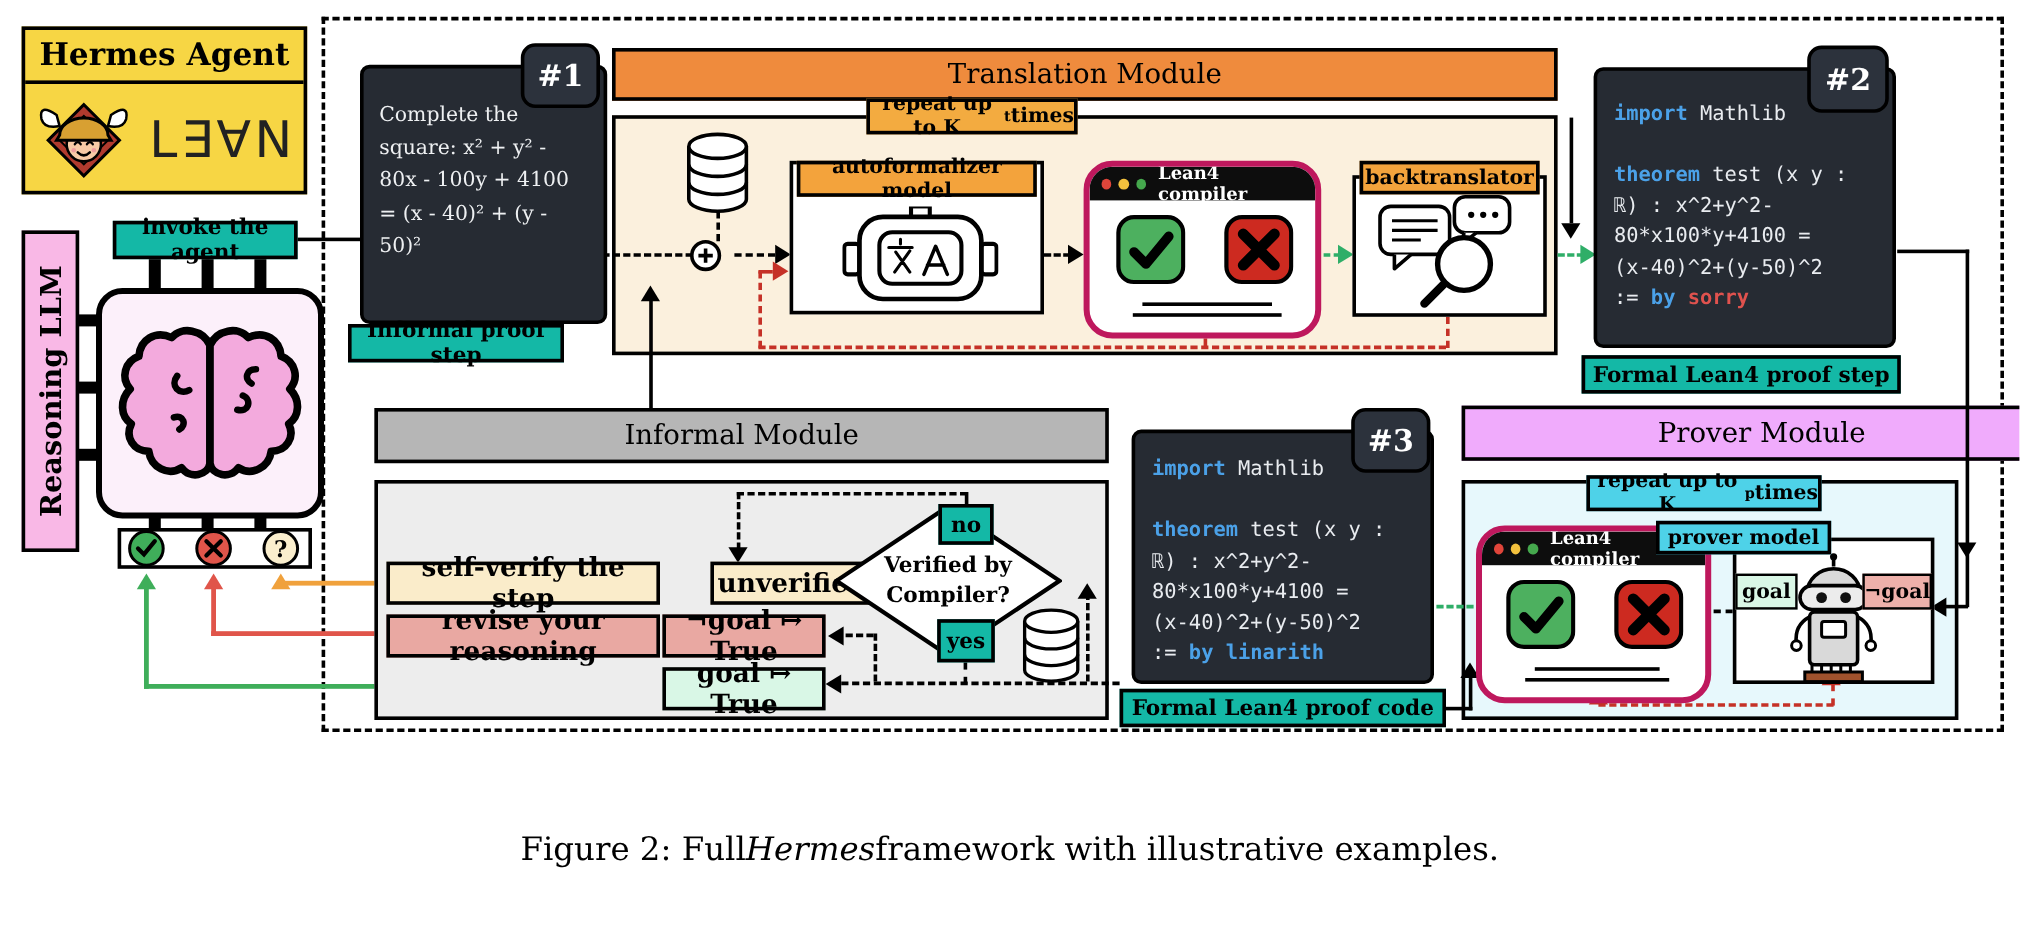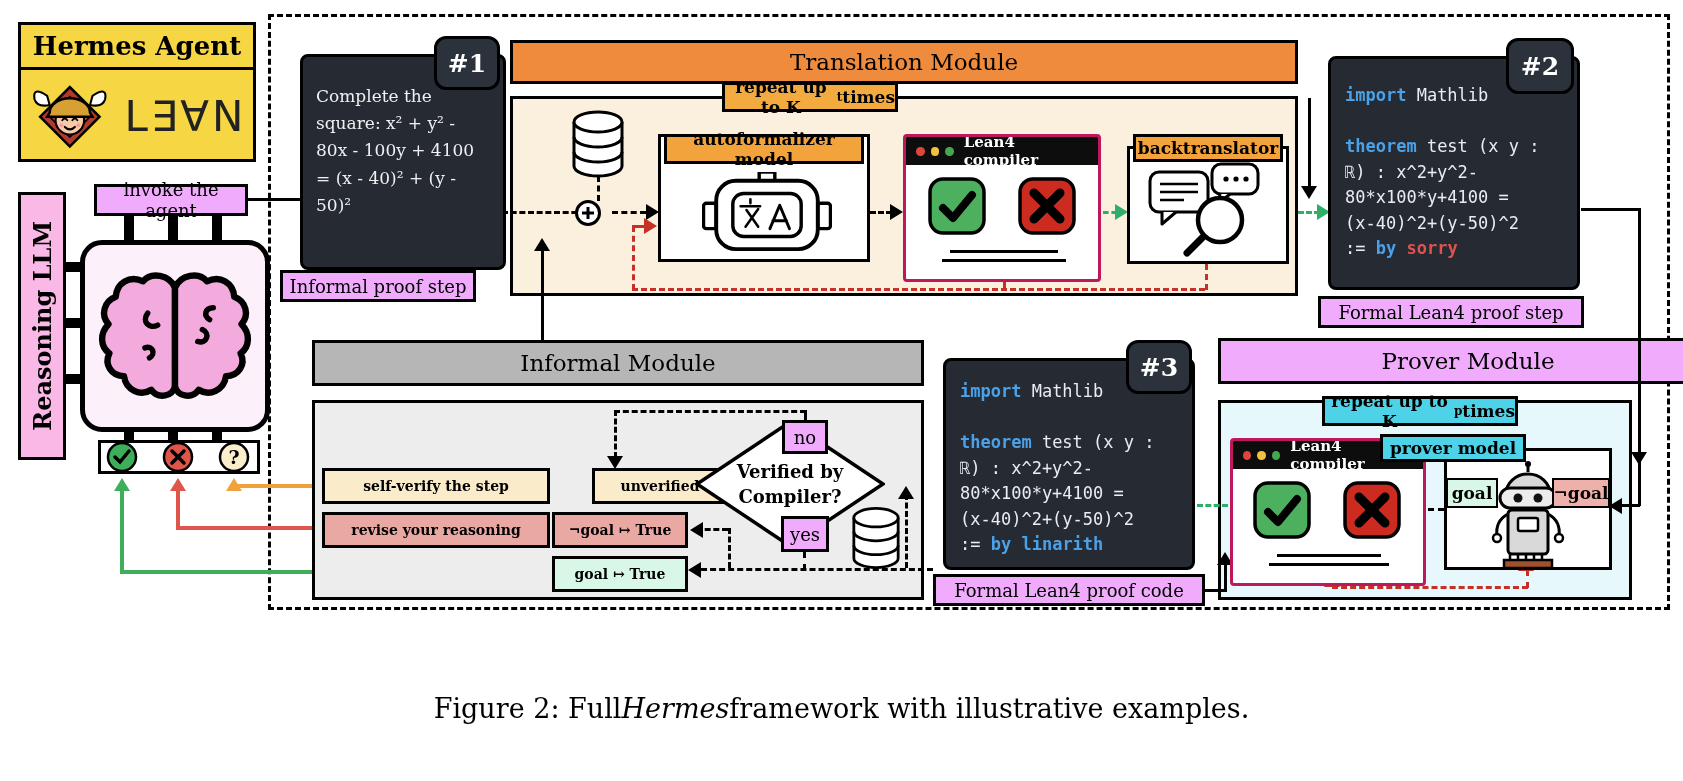--- a/index.html
+++ b/index.html
@@ -19,29 +19,29 @@
   .tr.r{border-top:8px solid transparent;border-bottom:8px solid transparent;border-left:13px solid #000;}
   .tr.l{border-top:8px solid transparent;border-bottom:8px solid transparent;border-right:13px solid #000;}
   .tr.d{border-left:8px solid transparent;border-right:8px solid transparent;border-top:13px solid #000;}
   .tr.u{border-left:8px solid transparent;border-right:8px solid transparent;border-bottom:13px solid #000;}
   .tr.r.red{border-left-color:#c53127;} .tr.u.red{border-bottom-color:#c53127;}
   .tr.r.grn{border-left-color:#2fae68;}
   .tr.u.g2{border-bottom-color:#3fae5a;} .tr.u.r2{border-bottom-color:#e0554a;} .tr.u.o2{border-bottom-color:#f0a13c;}
   
   .mod-head{border:3px solid #000;font-weight:400;font-size:23px;}
   .tag{border:3px solid #000;font-weight:700;font-size:17px;}
-  .wlabel{background:#f0abfc;border:3px solid #000;font-weight:400;font-size:18px;}
+  .wlabel{background:#14b8a6;border:3px solid #000;font-weight:700;font-size:18px;}
   .codebox{background:#262b33;border:3px solid #000;border-radius:8px;color:#e9ecf0;
            font-family:"DejaVu Sans Mono","Liberation Mono",monospace;font-size:17px;line-height:1.5;}
   .code-line{white-space:pre;min-height:25px;}
   .tok-kw{color:#4ba1e8;font-weight:700;}
   .tok-err{color:#e0524e;font-weight:700;margin-top:36px;}
   .num-badge{background:#2c323c;border:3px solid #000;border-radius:12px;color:#fff;font-weight:700;font-size:25px;}
-  .fcell{border:3px solid #000;font-weight:700;font-size:14px;}
-  .browser{border:3px solid #be185d;border-radius:4px;background:#fff;overflow:hidden;}
+  .fcell{border:3px solid #000;font-weight:700;font-size:22px;}
+  .browser{border:5px solid #be185d;border-radius:24px;background:#fff;overflow:hidden;}
   .browser .bar{background:#0d0d0d;height:28px;display:flex;align-items:center;padding:0 10px;gap:6px;}
   .browser .bar .dot{width:9px;height:9px;border-radius:50%;}
   .browser .bar .ttl{color:#fff;font-weight:700;font-size:15px;margin-left:4px;}
   .subp{font-size:12px;vertical-align:sub;}
   .smallrule{background:#000;height:2.5px;}
 </style>
 </head>
 <body>
 
 <div id="canvas">
@@ -182,21 +182,21 @@
 
   <div class="abs dv red" style="left:1526px;top:570px;height:18px;"></div>
   <div class="abs dh red" style="left:1332px;top:586px;width:196px;"></div>
   <div class="abs tr u red" style="left:1324px;top:574px;"></div>
   <div class="abs tr u red" style="left:1518px;top:558px;"></div>
 
   <div class="abs codebox" style="left:300px;top:54px;width:206px;height:216px;font-family:'DejaVu Serif',serif;font-size:17px;line-height:1.6;padding:26px 13px 10px 13px;color:#eef0f2;">
     <span>Complete the square: x² + y² - 80x - 100y + 4100 = (x - 40)² + (y - 50)²</span>
   </div>
   <div class="abs ctr num-badge" style="left:434px;top:36px;width:66px;height:54px;">#1</div>
-  <div class="abs ctr wlabel" style="left:280px;top:270px;width:196px;height:32px;">Informal proof step</div>
+  <div class="abs ctr wlabel" style="left:290px;top:270px;width:180px;height:32px;">Informal proof step</div>
 
   <div class="abs ctr tag" style="left:722px;top:82px;width:176px;height:30px;background:#f3ab40;">
     <span>repeat up to K</span>
       <span class="subp">t</span>
       <span> times</span>
   </div>
 
   <svg class="abs" style="left:572px;top:110px;" width="52" height="68" viewBox="0 0 52 68">
     <path d="M2 12 v44 a24 10 0 0 0 48 0 v-44" fill="#fff" stroke="#000" stroke-width="3"></path>
     <ellipse cx="26" cy="12" rx="24" ry="10" fill="#fff" stroke="#000" stroke-width="3"></ellipse>

